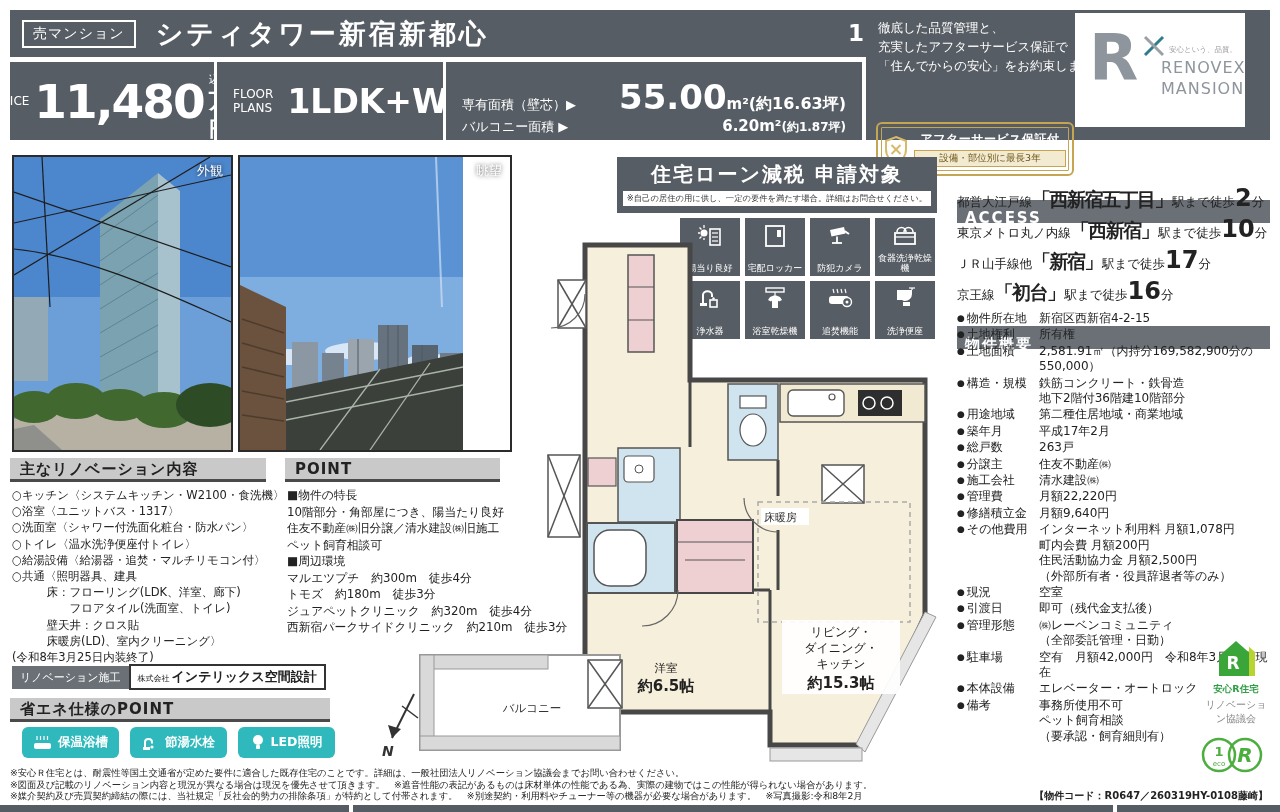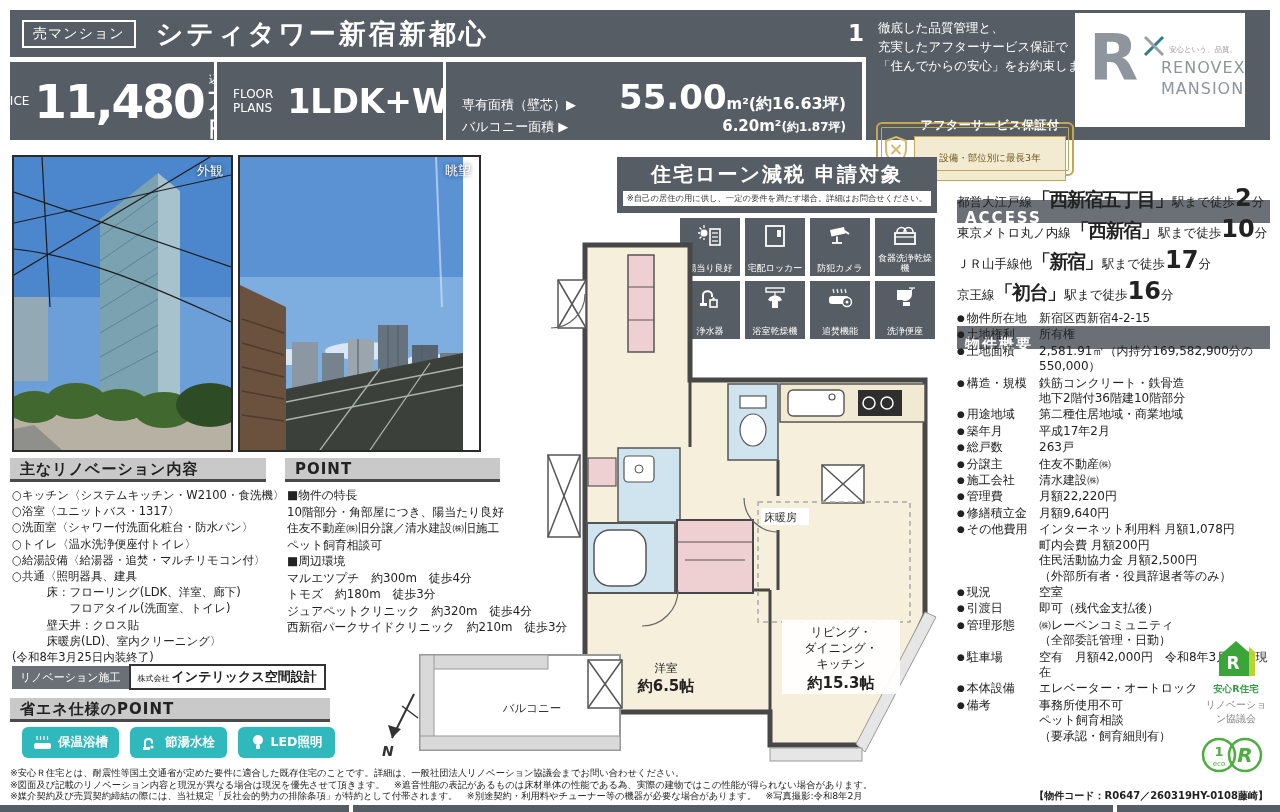--- a/index.html
+++ b/index.html
@@ -31,31 +31,31 @@
   .a1-unit { font-size:15px; font-weight:bold; }
   .a1-tsubo { font-size:16px; font-weight:bold;margin-top:24px; }
   .a2-big { font-size:15px; font-weight:bold; }
   .a2-tsubo { font-size:12px; font-weight:bold; }
 
   .header-right { left:866px; top:10px; width:404px; height:130px; background:#575d64; }
   .quality { position:absolute; left:12px; top:8px; font-size:12.5px; color:#fff; line-height:19px; }
   .warranty { position:absolute; left:10px; top:68px; width:198px; height:54px; border:2px solid #c6a552; outline:1px solid #c6a552; outline-offset:-6px; border-radius:6px; display:flex; align-items:center; gap:6px; padding:0 6px;margin-top:44px; }
   .warranty-col { display:flex; flex-direction:column; gap:2px; flex:1; }
   .warranty-title { color:#fff; font-weight:bold; font-size:12px; letter-spacing:0.5px; text-align:center; }
-  .warranty-sub { background:#f3ead2; color:#6b5513; font-size:9.5px; text-align:center; padding:15px 2px; border:1px solid #c6a552; }
+  .warranty-sub { background:#f3ead2; color:#6b5513; font-size:9.5px; text-align:center; padding:1px 2px; border:1px solid #c6a552; }
   .logo-box { position:absolute; left:209px; top:3px; width:170px; height:114px; background:#fff; }
   .logo-r { position:absolute; left:14px; top:8px; font-size:64px; font-weight:bold; color:#8e959c; }
   .logo-x { position:absolute; left:68px; top:22px; }
   .logo-tagline { position:absolute; right:8px; top:32px; font-size:7.5px; color:#999; }
   .logo-name { position:absolute; left:86px; top:44px; font-size:16px; color:#8e959c; letter-spacing:1px; line-height:21px; }
 
   
   .photo { position:absolute; top:155px; height:297px; border:2px solid #2b2b2b; overflow:hidden; }
   .photo-left { left:12px; width:221px; }
-  .photo-right { left:238px; width:243px; }
+  .photo-right { left:238px; width:274px; }
   .photo-label { position:absolute; top:5px; right:8px; color:#fff; font-size:13px; text-shadow:0 0 4px rgba(0,0,0,.7); z-index:2; }
 
   
   .loan { position:absolute; left:617px; top:157px; width:320px; height:56px; background:#575d64; }
   .loan-title { color:#fff; font-size:20px; font-weight:bold; text-align:center; letter-spacing:2px; margin-top:4px; }
   .loan-note { background:#fff; color:#333; font-size:8.3px; text-align:center; margin:3px 6px 0; padding:2px 0; }
   .features { position:absolute; left:680px; top:218px; display:grid; grid-template-columns:repeat(4,60px); grid-auto-rows:58px; gap:5px; }
   .tile { background:#575d64; color:#fff; display:flex; flex-direction:column; align-items:center; justify-content:flex-start; padding-top:6px; }
   .tile-label { font-size:9px; line-height:10px; text-align:center; margin-top:auto; margin-bottom:3px; }
 

